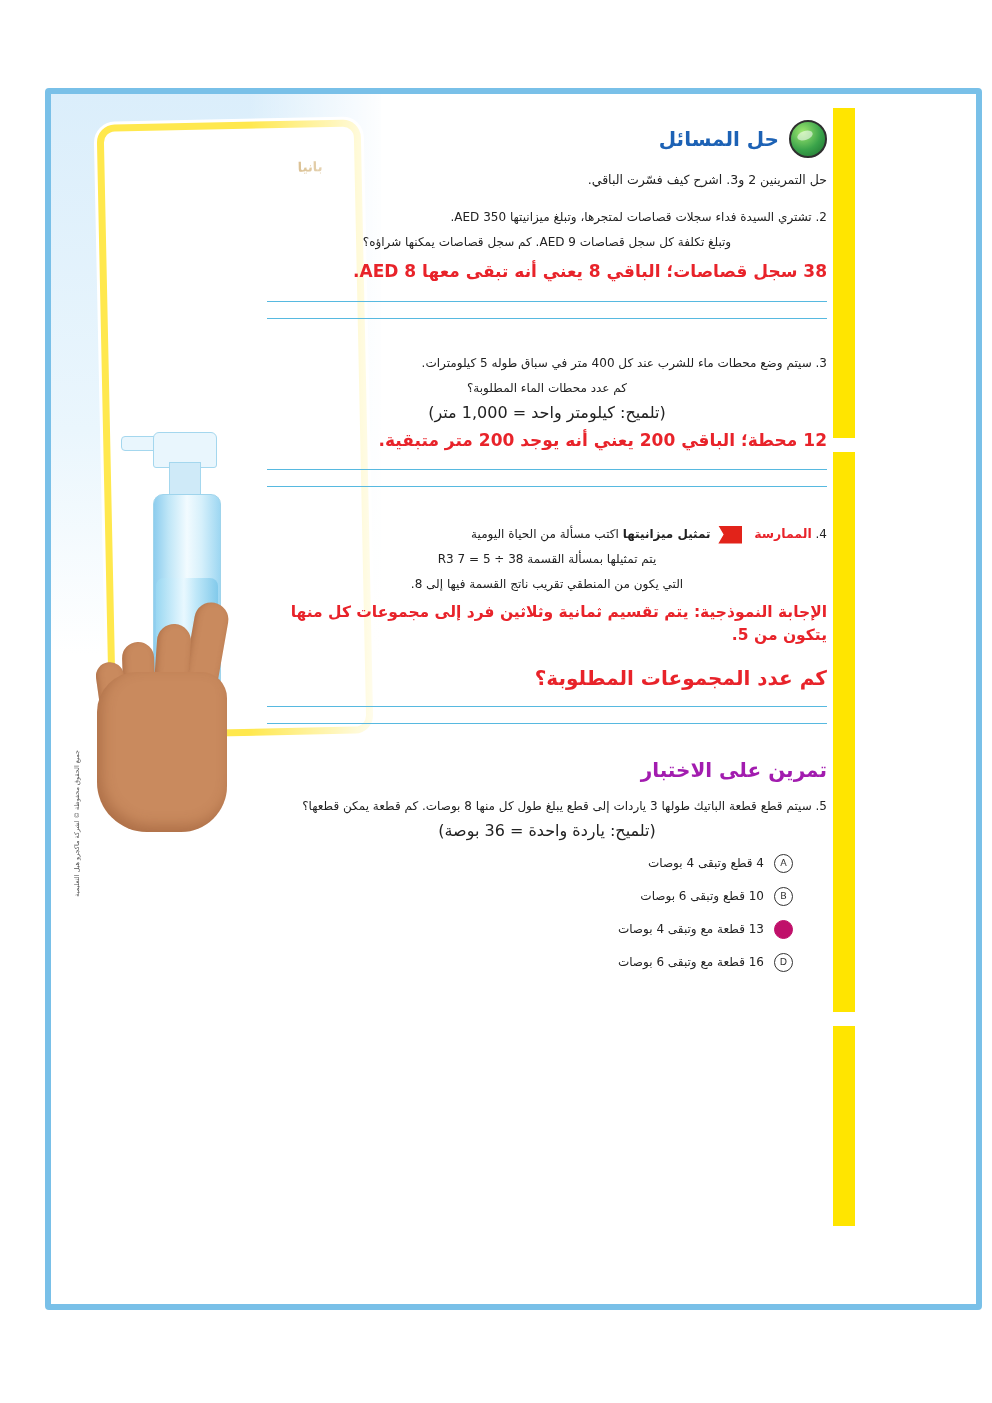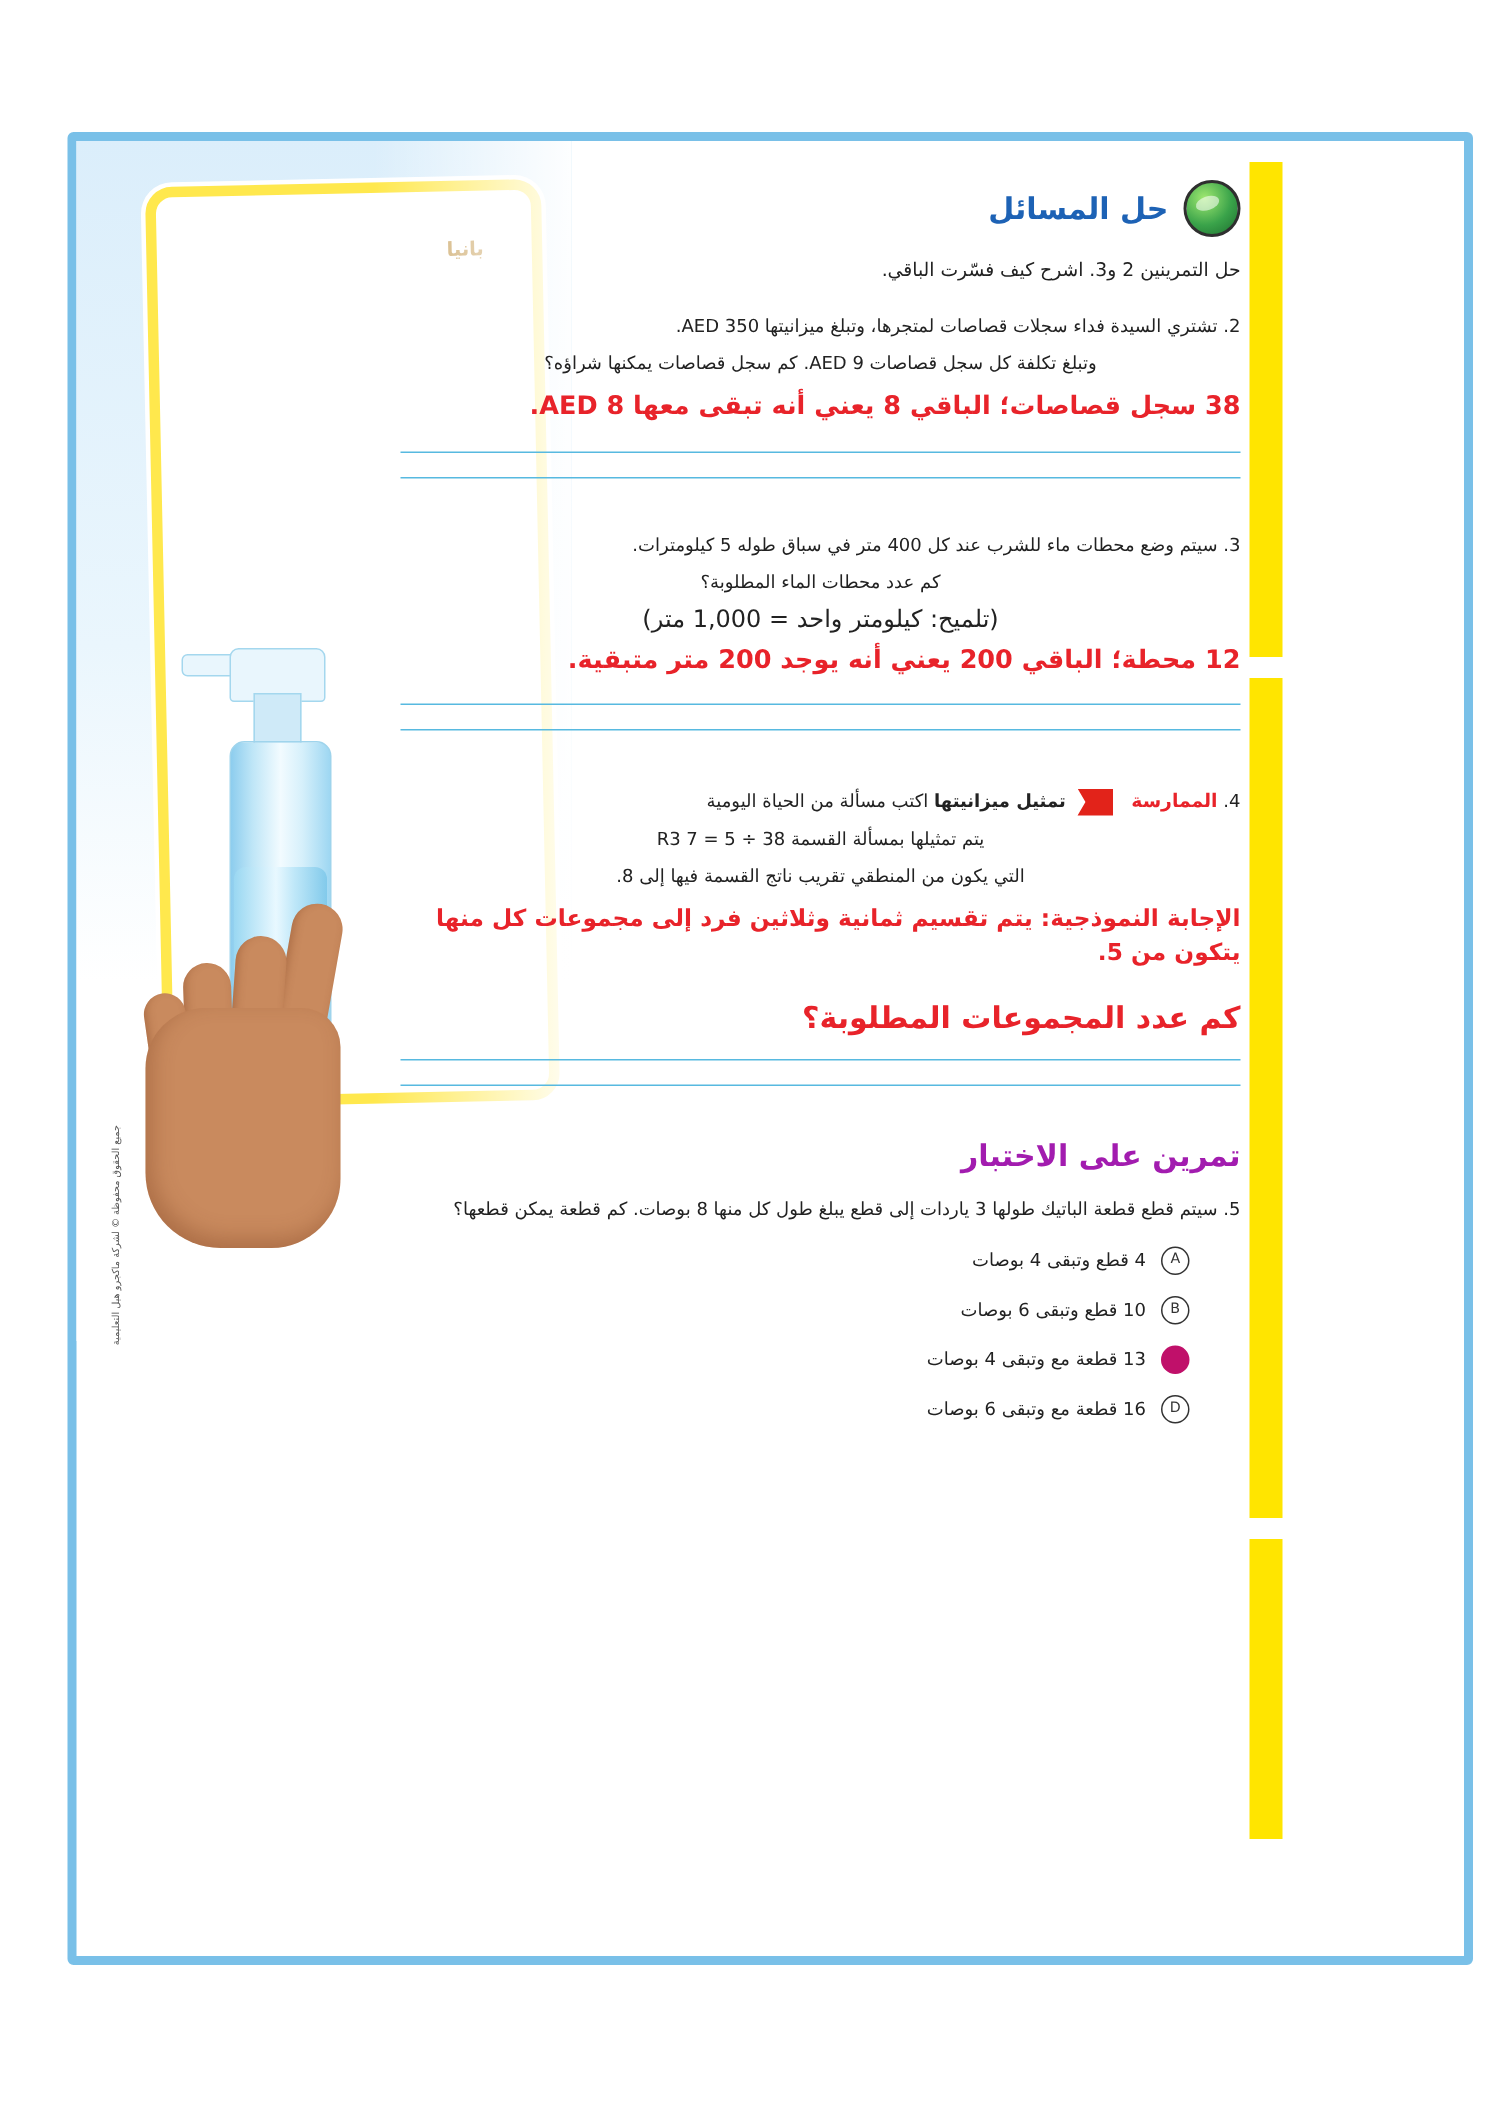--- a/index.html
+++ b/index.html
@@ -448,20 +448,21 @@
     <hr class="rule">
     <hr class="rule">
 
     <div class="testprep-title">تمرين على الاختبار</div>
 
     <div class="problem">
       <div class="q-text">
         <span>5.</span>
         <span>سيتم قطع قطعة الباتيك طولها 3 ياردات إلى قطع يبلغ طول كل منها 8 بوصات. كم قطعة يمكن قطعها؟</span>
       </div>
+      <div class="q-sub">(تلميح: ياردة واحدة = 36 بوصة)</div>
     </div>
 
     <div class="choices">
       <div class="choice">
         <span class="bubble">A</span>
         <span>4 قطع وتبقى 4 بوصات</span>
       </div>
       <div class="choice">
         <span class="bubble">B</span>
         <span>10 قطع وتبقى 6 بوصات</span>

